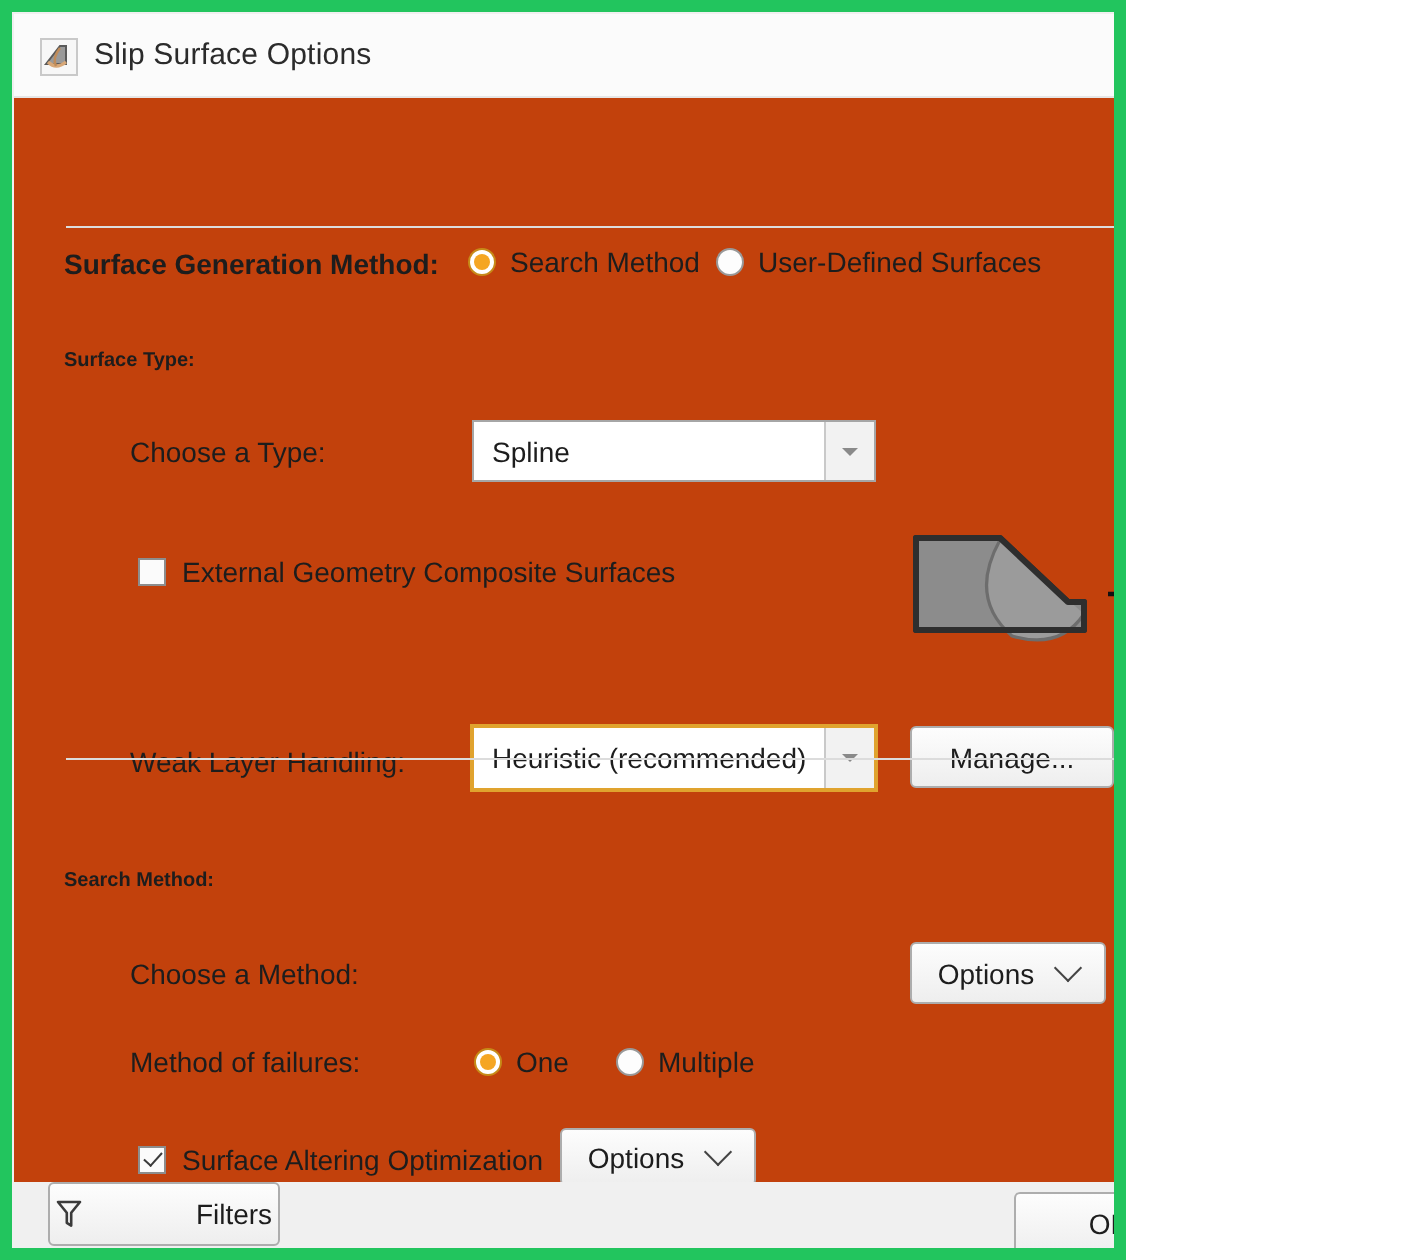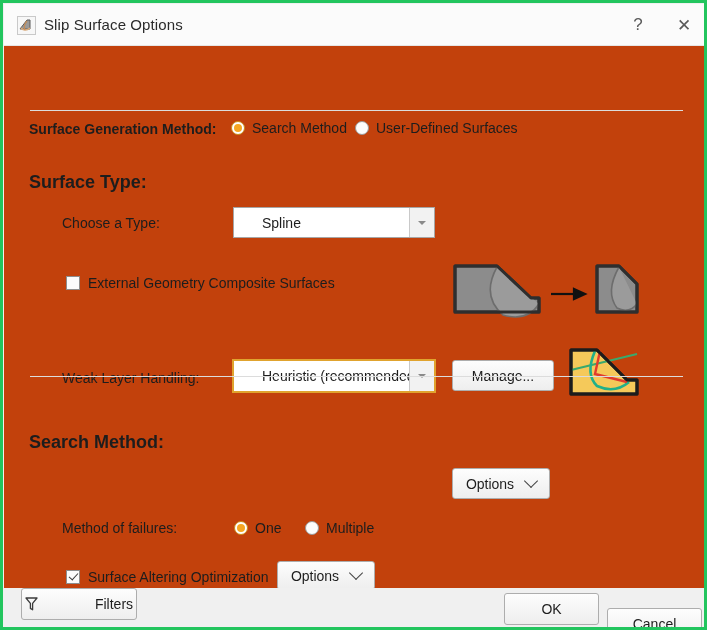--- a/index.html
+++ b/index.html
@@ -9,24 +9,24 @@
   body {
     width: 707px;
     height: 630px;
     background: #ffffff;
     font-family: "Liberation Sans", sans-serif;
     -webkit-font-smoothing: antialiased;
   }
 
   #dialog {
     position: relative;
-    width: 707px;
+    width: 563px;
     height: 630px;
     box-sizing: border-box;
-    border: 3px solid #22c55e;
+    border: 6px solid #22c55e;
     background: #f0f0f0;
     overflow: hidden;
   }
 
   
   .titlebar {
     position: absolute;
     left: 1px; top: 1px;
     width: 705px;
     height: 42px;
@@ -73,21 +73,21 @@
   .sep {
     position: absolute;
     left: 26px;
     width: 653px;
     height: 1px;
     background: #dcdcdc;
   }
 
   .grp-title {
     position: absolute;
-    font-size: 18px;
+    font-size: 10px;
     font-weight: bold;
     color: #1d1d1d;
     white-space: nowrap;
   }
   .lbl {
     position: absolute;
     font-size: 14px;
     color: #1d1d1d;
     white-space: nowrap;
   }
@@ -161,21 +161,20 @@
   
   .combo {
     position: absolute;
     box-sizing: border-box;
     height: 31px;
     background: #ffffff;
     border: 1px solid #a6a6a6;
     display: flex;
     align-items: stretch;
     cursor: default;
-    padding-left: 19px;
   }
   .combo.highlight {
     border: 2px solid #e0a32e;
   }
   .combo .val {
     flex: 1;
     display: flex;
     align-items: center;
     padding-left: 9px;
     font-size: 14px;
@@ -328,20 +327,21 @@
         <path d="M28 7 Q18 30 30 42 Q48 50 62 38" fill="none" stroke="#22b08a" stroke-width="2.6"></path>
         <path d="M33 7 L28 30 L60 38" fill="none" stroke="#e03b2e" stroke-width="2.4"></path>
         <path d="M4 6 L30 6 L60 36 L70 36 L70 50 L4 50 Z" fill="none" stroke="#1c1c1c" stroke-width="3" stroke-linejoin="round"></path>
       </svg>
     </div>
 
     <div class="sep" style="top:330px;" id="sep-mid"></div>
 
     <div class="grp-title" style="left:25px; top:386px;">Search Method:</div>
 
+    <div class="lbl" style="left:58px; top:430px;">Choose a Method:</div>
 
 
     <div class="btn" style="left:448px; top:422px; width:98px; height:31px;">
       <span>Options</span>
       <span class="chev"></span>
     </div>
 
     <div class="lbl" style="left:58px; top:474px;">Method of failures:</div>
 
     <div class="radio-wrap" style="left:230px; top:474px;">

